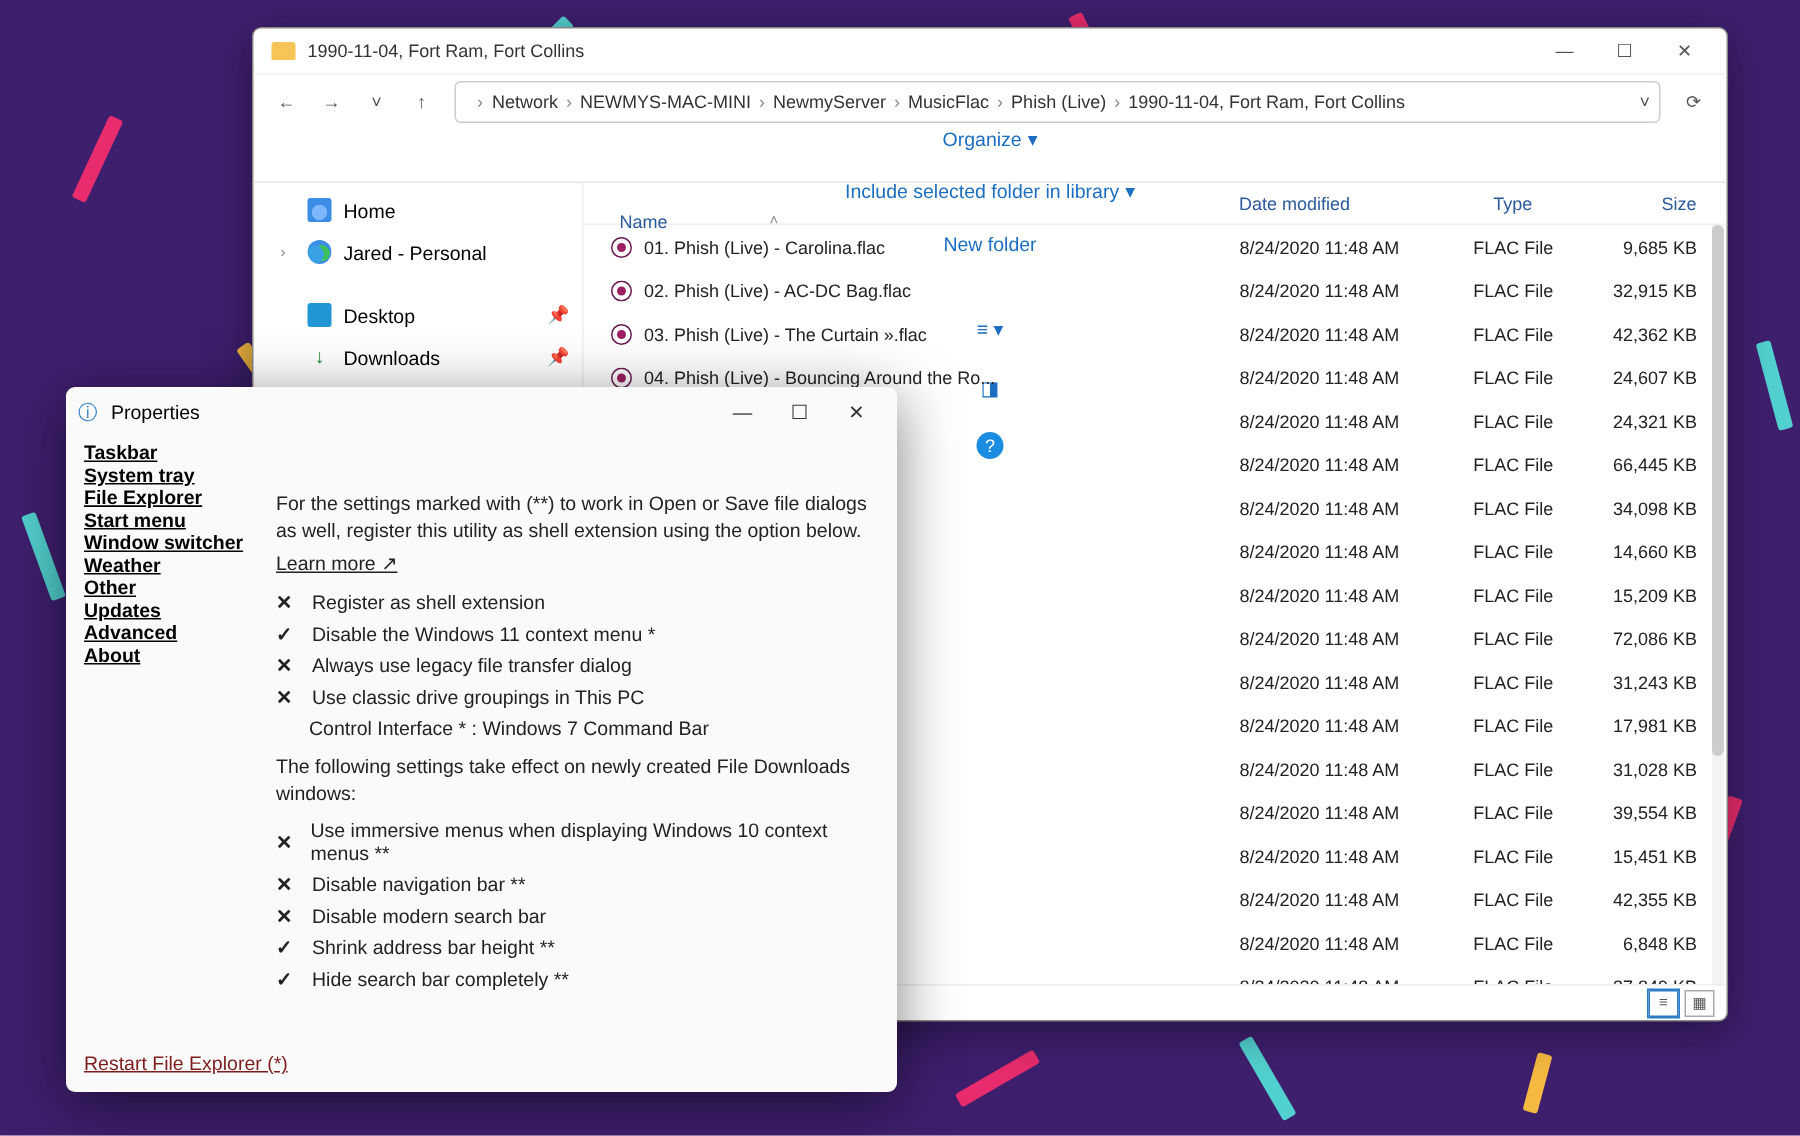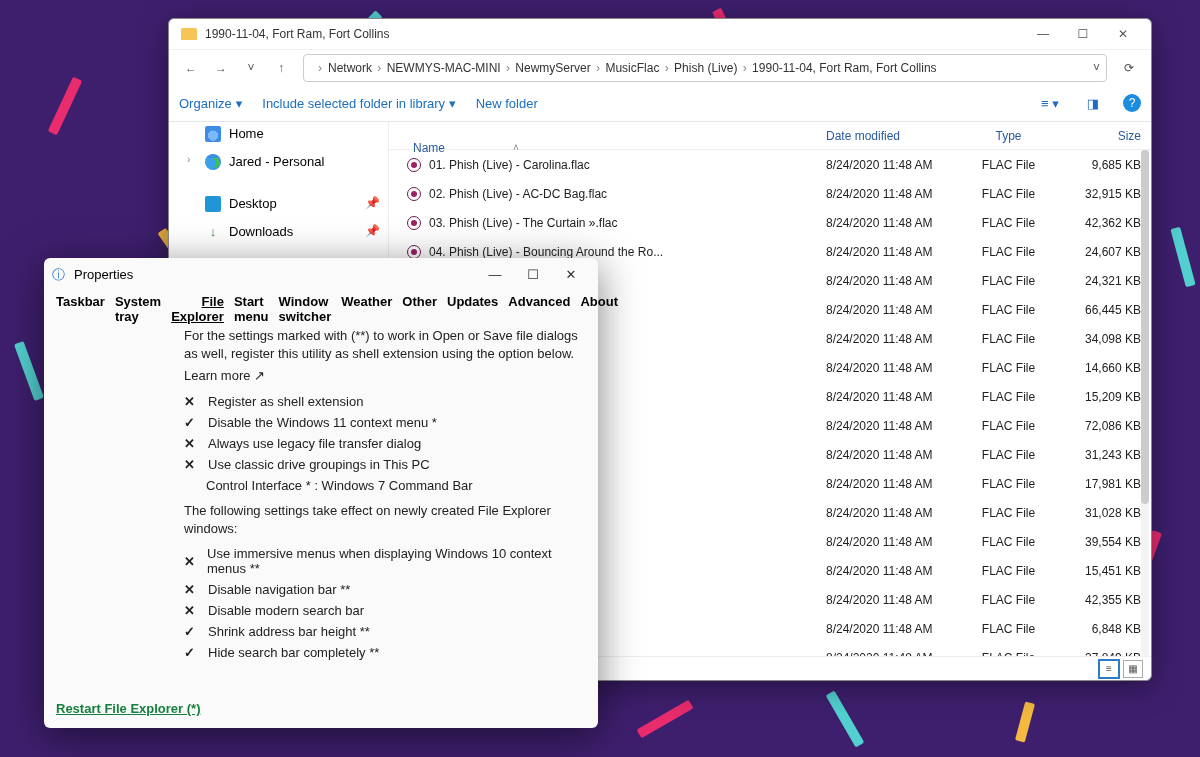--- a/index.html
+++ b/index.html
@@ -28,40 +28,40 @@
 }
 .titlebar { display: flex; align-items: center; height: 30px; padding: 0 8px; font-size: 12px; color: #333; }
 .titlebar .folder-ico { width: 16px; height: 12px; background: #f7c557; border-radius: 2px 2px 0 0; margin-right: 8px; margin-left: 4px; }
 .titlebar .spacer { flex: 1; }
 .win-btn { width: 40px; height: 30px; display: flex; align-items: center; justify-content: center; color: #555; cursor: pointer; }
 .navbar { display: flex; align-items: center; height: 36px; padding: 0 8px; gap: 2px; border-top: 1px solid #f0f0f0;}
 .nav-ico { width: 28px; height: 28px; display: flex; align-items: center; justify-content: center; color: #555; border-radius: 4px; cursor: pointer;}
 .address { display: flex; align-items: center; flex: 1; height: 28px; border: 1px solid #ccc; border-radius: 4px; margin: 0 6px; padding: 0 6px; font-size: 12px; gap: 4px; overflow: hidden;}
 .address .crumb { color: #333; cursor: pointer; padding: 0 2px;}
 .address .sep { color: #888; }
-.toolbar { display: flex; align-items: center; height: 36px; padding: 0 10px; gap: 20px; font-size: 13px; color: #1b6ec2; }
+.toolbar { display: flex; align-items: center; height: 36px; padding: 0 10px; gap: 20px; font-size: 13px; color: #1b6ec2; flex-direction: column; }
 .toolbar .tb-link { cursor: pointer; display: flex; align-items: center; gap: 4px;}
 .toolbar .spacer { flex: 1; }
 .tb-ico { color: #1b6ec2; cursor: pointer; padding: 2px 4px;}
 .content { flex: 1; display: flex; border-top: 1px solid #e5e5e5; min-height: 0;}
 .sidebar { width: 220px; border-right: 1px solid #eee; padding: 4px 0; font-size: 13px;}
-.sb-item { display: flex; height: 28px; padding: 0 8px 0 18px; gap: 8px; cursor: pointer;}
+.sb-item { display: flex; align-items: center; height: 28px; padding: 0 8px 0 18px; gap: 8px; cursor: pointer;}
 .sb-caret { width: 10px; color: #888; font-size: 10px;}
 .sb-ico { width: 16px; height: 16px; display: inline-block; }
 .ico-home { background: radial-gradient(circle at 50% 60%, #7cb7ff 40%, #3b8de6 42%); border-radius: 2px;}
 .ico-cloud { background: radial-gradient(circle at 30% 60%, #39a1e6 40%, transparent 41%), radial-gradient(circle at 60% 55%, #3cbf5e 40%, transparent 41%); background-color:#3b8de6; border-radius: 50%;}
 .ico-desktop { background: #2196d6; border-radius: 2px;}
 .ico-downloads { color: #2e8b3d; font-weight: bold; text-align: center; line-height: 16px;}
 .pin { color: #bbb; font-size: 12px; }
 .filepane { flex: 1; display: flex; flex-direction: column; position: relative; min-width:0;}
 .header-row { display: flex; height: 28px; align-items: center; border-bottom: 1px solid #eee; font-size: 12px; color: #2a5a9e;}
 .col-name { flex: 2.3; padding-left: 24px; display:flex; align-items:center; gap:8px;margin-top:24px;}
 .col-date { width: 130px;}
 .col-type { width: 105px; text-align: center;}
-.col-size { width: 90px; text-align: right; padding-right: 10px;}
+.col-size { width: 90px; text-align: right; padding-right: 20px;}
 .rows { overflow-y: auto; flex: 1;}
 .row { display: flex; height: 29px; align-items: center; font-size: 12px; color: #222;}
 .file-ico { width: 14px; height: 14px; border: 1px solid #6a1b53; border-radius: 50%; margin: 0 8px 0 18px; display: inline-flex; align-items: center; justify-content: center;}
 .file-ico::after { content: ""; width: 6px; height: 6px; background: #9c2063; border-radius: 50%;}
 .fname { flex: 2.3; display: flex; align-items: center; overflow: hidden; white-space: nowrap; text-overflow: ellipsis;}
 .statusbar { height: 24px; border-top: 1px solid #eee; display: flex; align-items: center; justify-content: flex-end; padding: 0 8px; gap: 4px;}
 .view-btn { width: 20px; height: 18px; border: 1px solid #aaa; display: flex; align-items: center; justify-content: center; font-size: 10px; color: #555; cursor: pointer;}
 .view-btn.active { border-color: #2a7cc7; outline: 1px solid #2a7cc7;}
 
 
@@ -73,31 +73,31 @@
   border-radius: 6px;
   box-shadow: 0 8px 40px rgba(0,0,0,.5);
   display: flex; flex-direction: column;
   font-size: 13px;
 }
 .props-title { display: flex; align-items: center; height: 32px; padding: 0 8px;}
 .props-title .pt-ico { width: 16px; height: 16px; margin-right: 6px; color:#2a7cc7;}
 .props-title .spacer { flex: 1;}
 .p-btn { width: 38px; height: 28px; display: flex; align-items: center; justify-content: center; cursor: pointer; color:#333;}
 .props-body { flex: 1; display: flex; }
-.props-nav { width: 140px; padding: 4px 0 0 12px; display: flex; flex-direction: row; gap: 10px;}
+.props-nav { width: 140px; padding: 4px 0 0 12px; display: flex; flex-direction: column;  text-decoration: underline;}
 .props-nav a { color: #000; text-decoration: none; font-weight: 600; cursor: pointer;}
-.props-nav a.sel { text-decoration: underline; text-align: right;}
+.props-nav a.sel { text-decoration: underline;}
 .props-content { flex: 1; padding: 2px 18px 0 0; color: #222; margin-top: 35px; }
 .props-content p { margin-bottom: 6px; line-height: 1.35;}
-.learn { cursor: pointer; display: inline-block; margin-bottom:8px;}
+.learn { text-decoration: underline; cursor: pointer; display: inline-block; margin-bottom:8px;}
 .opt { display: flex; align-items: center; gap: 10px; padding: 3px 0;}
 .opt .mark { width: 14px; font-weight: bold; font-size: 13px;}
 .opt.indent { padding-left: 22px;}
 .props-foot { padding: 8px 12px 12px;}
-.props-foot a { text-decoration: underline; cursor: pointer; color: #15803d; font-weight: bold;}
+.props-foot a { text-decoration: underline; cursor: pointer; color: #7f1d1d;}
 .scrollbar-fake { position:absolute; right:2px; top:28px; bottom:0; width:8px; background:#f4f4f4;}
 .scrollbar-fake .thumb{ position:absolute; top:0; width:100%; height:70%; background:#ccc; border-radius:4px;}
 </style>
 </head>
 <body>
 
 <div class="confetti">
   <span style="left:5%;top:10%;width:10px;height:60px;background:#e82c6e;transform:rotate(25deg)"></span>
   <span style="left:2%;top:45%;width:10px;height:60px;background:#52d0cf;transform:rotate(-20deg)"></span>
   <span style="left:9%;top:70%;width:10px;height:60px;background:#e82c6e;transform:rotate(40deg)"></span>
@@ -385,21 +385,21 @@
             <span>Always use legacy file transfer dialog</span>
           </div>
           <div class="opt">
             <span class="mark">✕</span>
             <span>Use classic drive groupings in This PC</span>
           </div>
         </div>
       <div class="opt indent">
           <span>Control Interface * : Windows 7 Command Bar</span>
         </div>
-      <p style="margin-top:6px">The following settings take effect on newly created File Explorer windows:</p>
+      <p style="margin-top:6px">The following settings take effect on newly created File Downloads windows:</p>
       <div id="opts2">
           <div class="opt">
             <span class="mark">✕</span>
             <span>Use immersive menus when displaying Windows 10 context menus **</span>
           </div>
           <div class="opt">
             <span class="mark">✕</span>
             <span>Disable navigation bar **</span>
           </div>
           <div class="opt">

